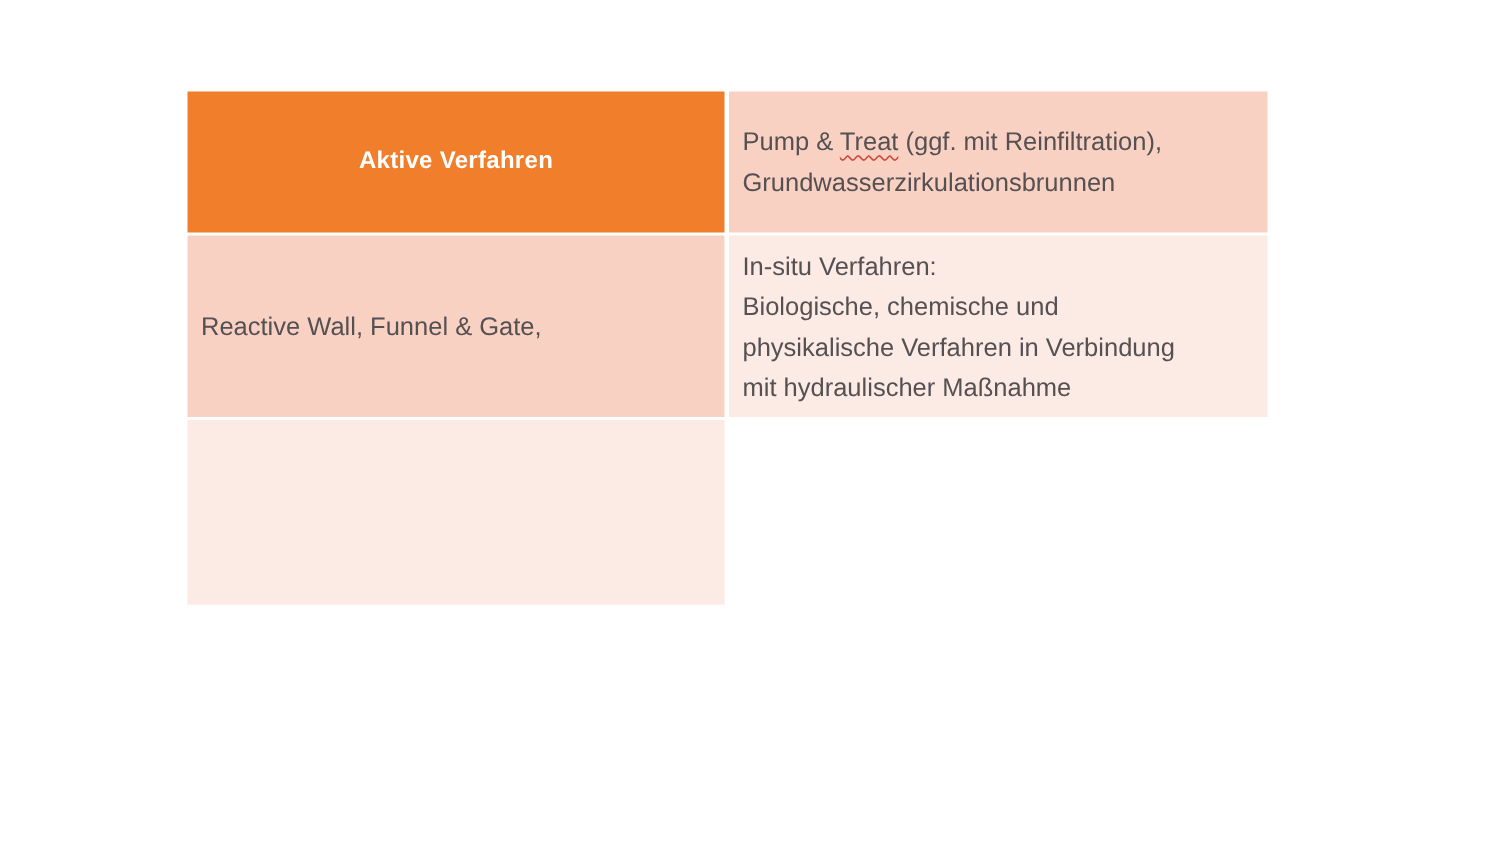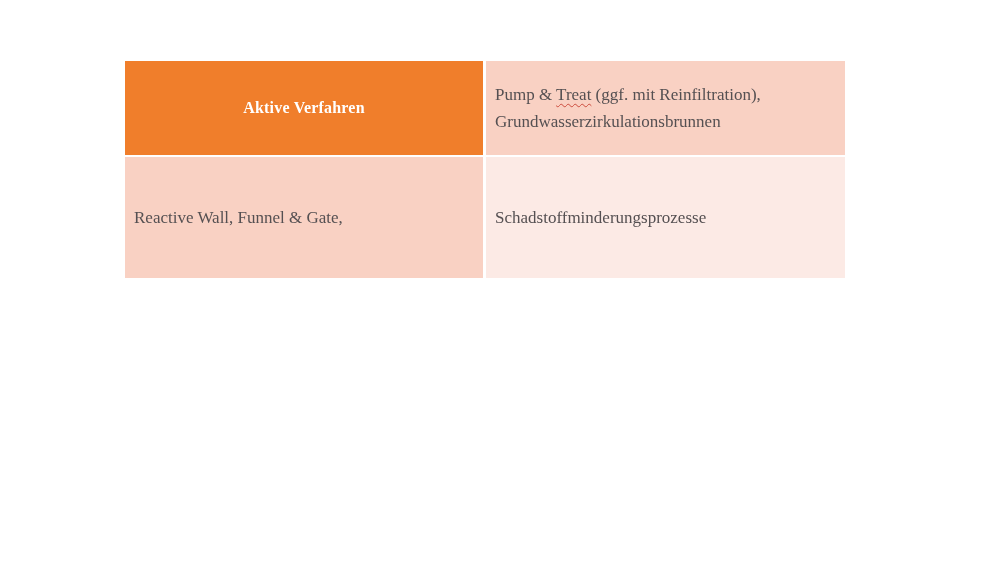--- a/index.html
+++ b/index.html
@@ -26,21 +26,20 @@
   .tbl {
     position: absolute;
     left: 125px; top: 61px;
     width: 720px; height: 342px;
     display: grid;
     grid-template-columns: 358px 359px;
     grid-template-rows: 94px 121px 123px;
     column-gap: 3px;
     row-gap: 2px;
     background: var(--gap-color);
-    font-family: Liberation Serif, serif;
   }
   .hcell {
     background: var(--header-bg);
     color: var(--header-text);
     display: flex;
     align-items: center;
     justify-content: center;
     font-size: 16px;
     font-weight: bold;
     letter-spacing: 0.2px;
@@ -80,19 +79,24 @@
 
     <div class="bcell row1">
         <div class="line"><span>Pump &amp; </span><span class="misspelled">Treat</span><span> (ggf. mit Reinfiltration),</span></div>
         <div class="line"><span>Grundwasserzirkulationsbrunnen</span></div>
       </div>
 
     <div class="bcell row1">
         <div class="line"><span>Reactive Wall, Funnel &amp; Gate,</span></div>
       </div>
 
+    <div class="bcell row2">
+        <div class="line"><span>In-situ Verfahren:</span></div>
+        <div class="line"><span>Biologische, chemische und</span></div>
+        <div class="line"><span>physikalische Verfahren in Verbindung</span></div>
+        <div class="line"><span>mit hydraulischer Maßnahme</span></div>
+      </div>
 
     <div class="bcell row2">
-        <div class="line"><span>Schadstoffminderungsprozesse</span></div>
       </div>
 
   </div>
 </div>
 
 </body></html>

